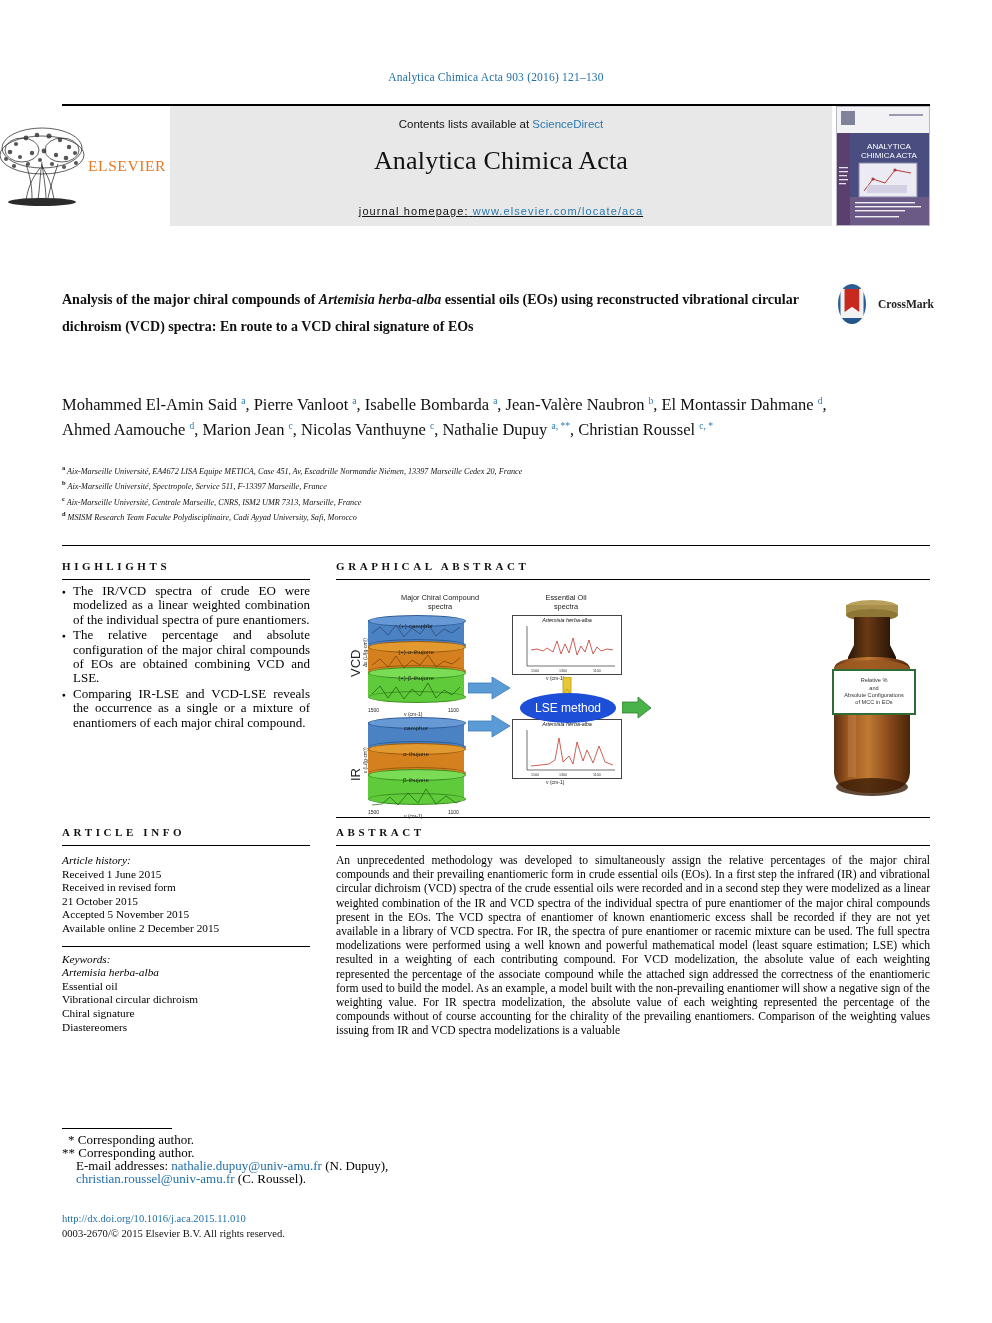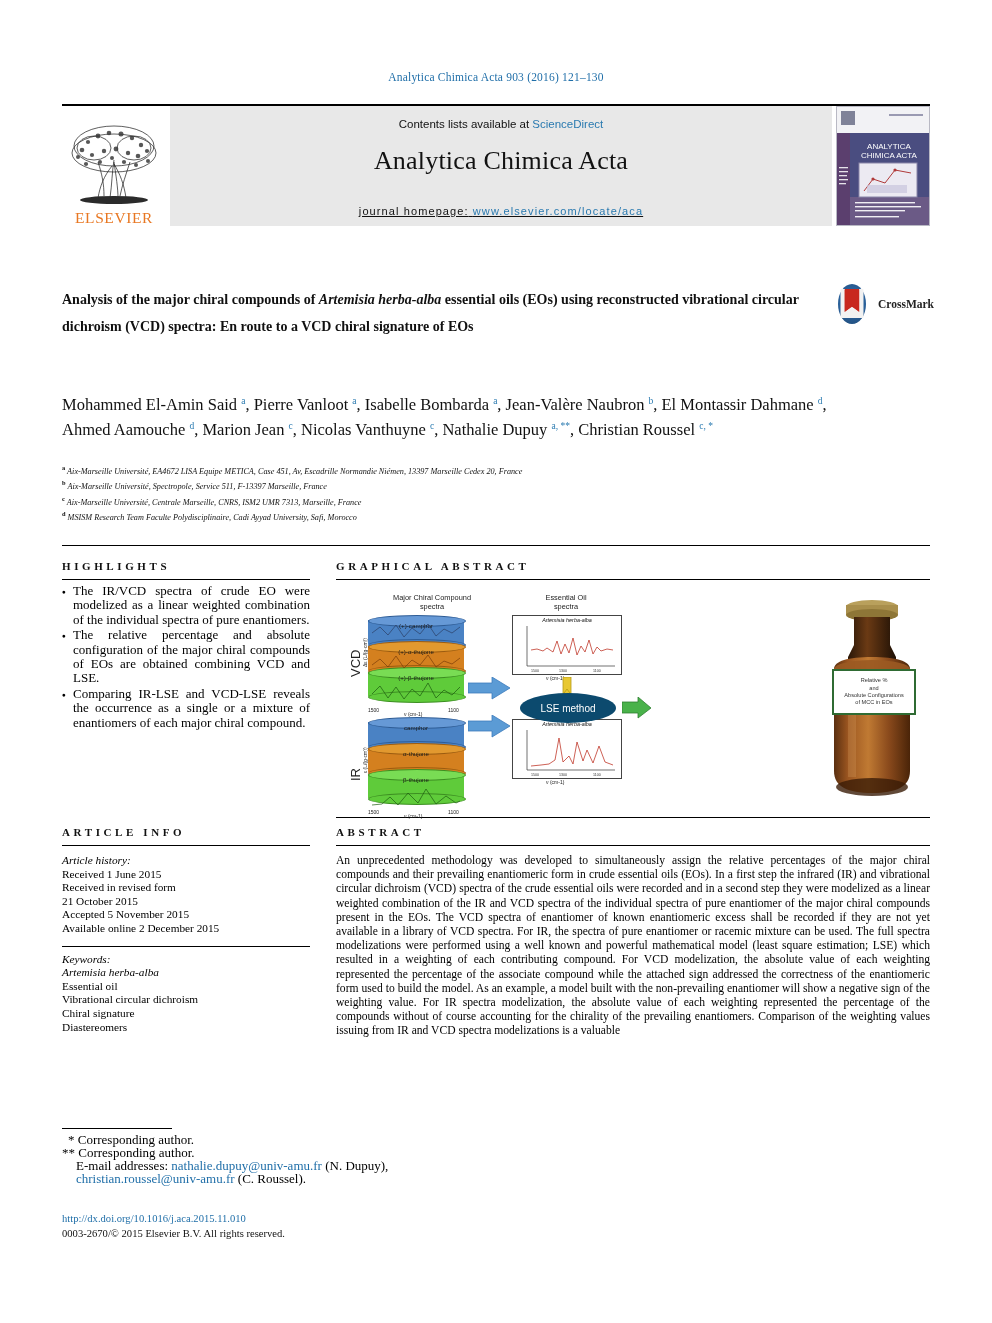--- a/index.html
+++ b/index.html
@@ -6,21 +6,21 @@
   body{width:992px;height:1323px;font-family:"Liberation Serif",serif;color:#000;position:relative;overflow:hidden;}
   .page{position:relative;width:992px;height:1160px;}
 
   
   .runhead{position:absolute;top:71px;left:0;width:992px;text-align:center;
            font-size:11.5px;color:#1f6ea8;font-family:"Liberation Serif",serif;letter-spacing:.2px;}
 
   
   .masthead{position:absolute;left:62px;top:104px;width:868px;height:122px;border-top:2px solid #000;}
   .masthead-inner{display:flex;height:120px;align-items:stretch;}
-  .elsevier{width:104px;position:relative;display:flex;flex-direction:column;justify-content:flex-end;align-items:center;padding-bottom:1px;}
+  .elsevier{width:104px;position:relative;display:flex;flex-direction:row;justify-content:flex-end;align-items:center;padding-bottom:1px;}
   .tree{width:92px;height:88px;position:relative;margin-top:4px;}
   .tree svg{display:block;}
   .elsevier-word{font-family:"Liberation Serif",serif;font-size:15.5px;letter-spacing:.6px;color:#e87722;line-height:1;}
   .central{flex:1;background:#e8e8e8;position:relative;margin-left:4px;margin-right:4px;}
   .contents{position:absolute;top:12px;left:0;width:100%;text-align:center;font-family:"Liberation Sans",sans-serif;font-size:11.5px;color:#111;}
   .contents .sd{color:#2a7ab0;}
   .jtitle{position:absolute;top:40px;left:0;width:100%;text-align:center;font-family:"Liberation Serif",serif;font-size:26px;color:#111;letter-spacing:.2px;}
   .jhome{position:absolute;bottom:9px;left:0;width:100%;text-align:center;font-family:"Liberation Sans",sans-serif;font-size:11px;letter-spacing:1.1px;color:#111;text-decoration:underline;}
   .jhome .url{color:#2a7ab0;}
   .cover{width:92px;height:118px;border:1px solid #b9b9c4;position:relative;background:#3b3f73;overflow:hidden;}
@@ -73,22 +73,22 @@
   .rot{transform:rotate(-90deg);transform-origin:left top;font-family:"Liberation Sans",sans-serif;}
   .cyl-stack{position:absolute;width:96px;}
   .cyl{position:relative;height:30px;margin-bottom:-4px;}
   .cyl .top{position:absolute;left:0;top:0;width:96px;height:10px;border-radius:50%;}
   .cyl .body{position:absolute;left:0;top:5px;width:96px;height:24px;}
   .cyl .bot{position:absolute;left:0;top:24px;width:96px;height:10px;border-radius:50%;}
   .cyl .lab{position:absolute;left:0;top:7px;width:96px;text-align:center;font-family:"Liberation Sans",sans-serif;font-size:6.2px;color:#1a1a1a;z-index:4;}
   .spec-box{position:absolute;border:1px solid #444;background:#fff;}
   .spec-title{position:absolute;top:1px;left:0;width:100%;text-align:center;font-family:"Liberation Sans",sans-serif;font-size:5.4px;font-style:italic;color:#111;}
   .axlab{position:absolute;font-family:"Liberation Sans",sans-serif;font-size:5px;color:#222;}
-  .lse{position:absolute;width:96px;height:30px;border-radius:50%;background:#0c4a6e;display:flex;align-items:center;justify-content:center;
-       color:#fff;font-family:"Liberation Sans",sans-serif;font-size:10px;}
+  .lse{position:absolute;width:96px;height:30px;border-radius:50%;background:#1d4ed8;display:flex;align-items:center;justify-content:center;
+       color:#fff;font-family:"Liberation Sans",sans-serif;font-size:12px;}
   .arrow-blue,.arrow-yellow,.arrow-green{position:absolute;}
   .bottle{position:absolute;right:4px;top:6px;width:108px;height:204px;}
   .bottle-label{position:absolute;left:14px;top:74px;width:84px;height:46px;border:2px solid #2f6b33;background:#fff;
      display:flex;align-items:center;justify-content:center;text-align:center;font-family:"Liberation Sans",sans-serif;font-size:5.6px;line-height:7.4px;color:#333;padding:2px;box-sizing:border-box;}
 
   
   .fnote{position:absolute;left:62px;top:1128px;width:420px;font-family:"Liberation Serif",serif;font-size:13px;line-height:13px;}
   .fnote .fn-rule{border-top:1px solid #000;width:110px;margin-bottom:4px;}
   .fnote a,.lnk{color:#1f6ea8;text-decoration:none;}
   .fnote .em{}
@@ -230,21 +230,21 @@
       <li>Comparing IR-LSE and VCD-LSE reveals the occurrence as a single or a mixture of enantiomers of each major chiral compound.</li>
     </ul>
   </div>
 
   <div class="ga-col">
     <div class="colhead">GRAPHICAL ABSTRACT</div>
     <div class="sec-rule"></div>
 
     <div class="ga-fig">
 
-      <div class="ga-colhdr" style="left:36px;top:4px;width:120px;">
+      <div class="ga-colhdr" style="left:44px;top:4px;width:120px;">
         <span>Major Chiral Compound</span><br>
         <span>spectra</span>
       </div>
       <div class="ga-colhdr" style="left:182px;top:4px;width:96px;">
         <span>Essential Oil</span><br>
         <span>spectra</span>
       </div>
 
       <div class="rot" style="position:absolute;left:12px;top:88px;font-size:13px;color:#222;">VCD</div>
       <div class="rot" style="position:absolute;left:12px;top:192px;font-size:13px;color:#222;">IR</div>

